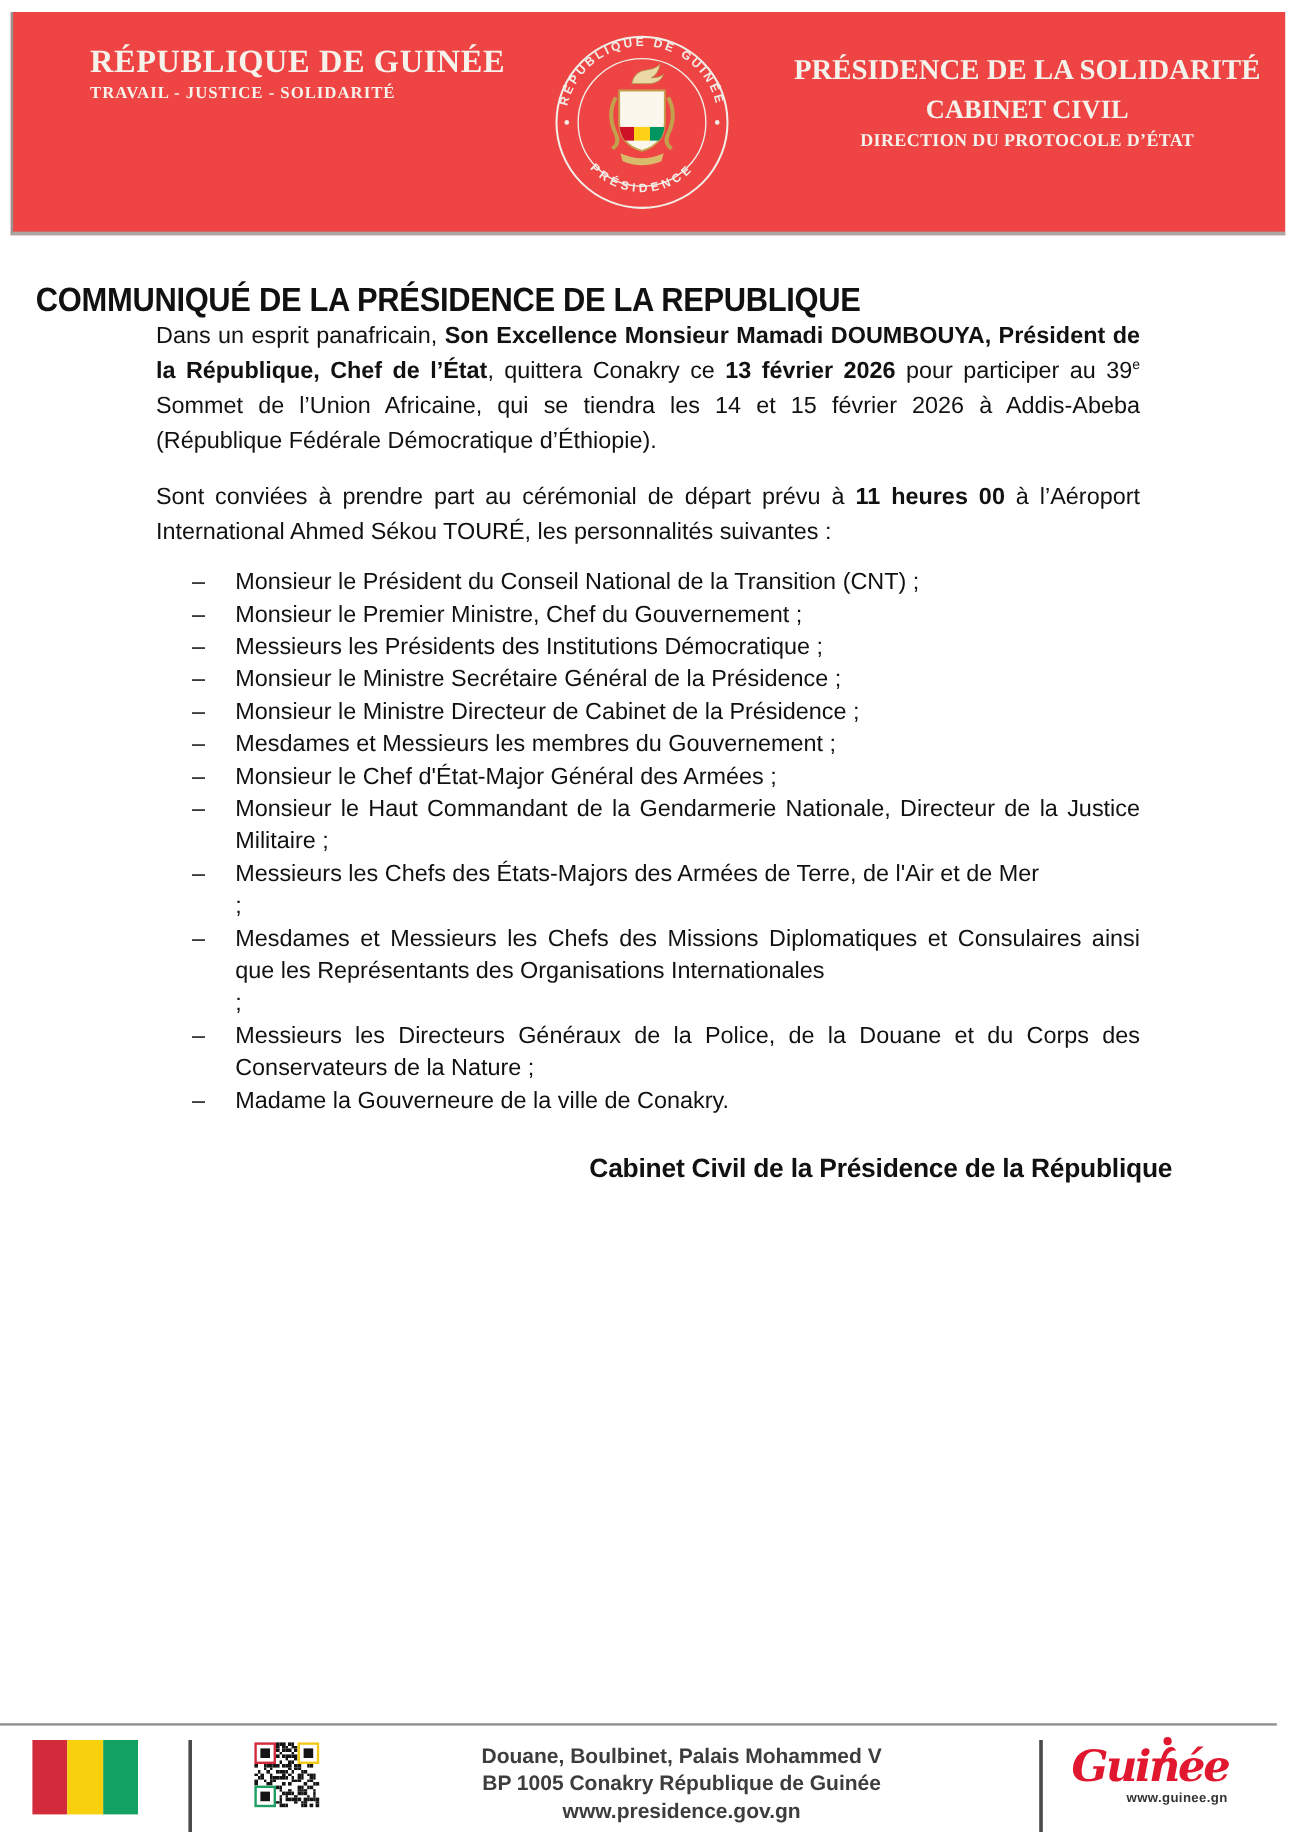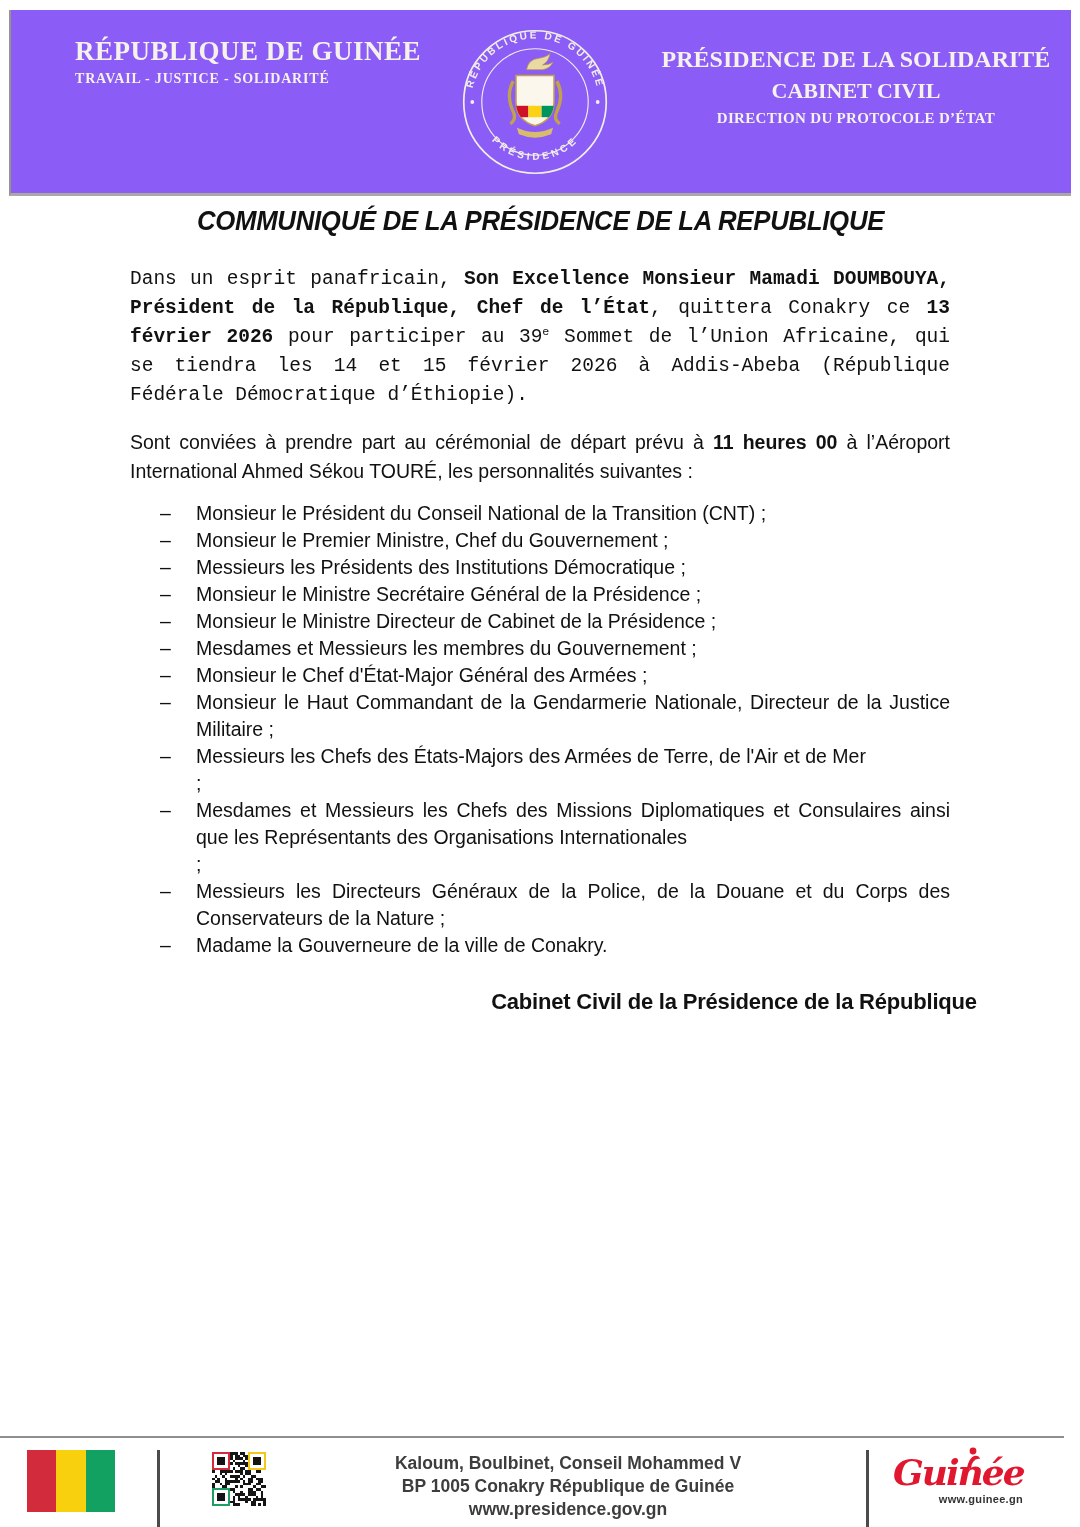--- a/index.html
+++ b/index.html
@@ -1,42 +1,42 @@
 <!DOCTYPE html>
 <html><head>
 <meta charset="utf-8">
 <style>
   html,body{margin:0;padding:0;background:#ffffff;}
   .page{position:relative;width:1080px;height:1527px;background:#fff;overflow:hidden;
         font-family:"Liberation Sans",sans-serif;color:#111;}
 
   
-  .band{position:relative;margin:10px 9px 0 9px;height:183px;background:#8b5cf6;
+  .band{position:relative;margin:10px 9px 0 9px;height:183px;background:#ef4444;
         border-left:2px solid #97948f;border-bottom:3px solid #aba8a3;}
   .band-left{position:absolute;left:64px;top:26px;color:#f5f2ec;
              font-family:"Liberation Serif",serif;font-weight:700;}
   .bl1{font-size:27px;letter-spacing:.5px;}
   .bl2{font-size:14px;letter-spacing:.8px;margin-top:4px;}
   .band-right{position:absolute;left:645px;top:36px;width:400px;text-align:center;
               color:#f5f2ec;font-family:"Liberation Serif",serif;font-weight:700;}
   .br1{font-size:24px;}
   .br2{font-size:22px;margin-top:5px;}
   .br3{font-size:15px;margin-top:6px;letter-spacing:.3px;}
   .seal{position:absolute;left:448px;top:16px;width:152px;height:152px;}
 
   
-  .title{margin-top:9px;text-align:center;font-style:italic;}
+  .title{margin-top:38px;}
   .title .condensed{font-size:28px;font-weight:700;letter-spacing:-.3px;}
   .condensed{display:inline-block;transform:scaleX(.92);transform-origin:50% 50%;}
   .subtitle{margin-top:46px;text-align:center;}
   .subtitle .condensed{font-size:22px;font-weight:700;line-height:28px;letter-spacing:-.2px;}
   sup{vertical-align:super;font-size:60%;line-height:0;}
 
   .para{margin:0 130px;text-align:justify;font-size:19.5px;line-height:29px;}
-  .p1{margin-top:28px;font-family:Liberation Mono, monospace;}
+  .p1{}
   .p2{margin-top:18px;}
 
   ul.invitees{list-style:none;margin:14px 130px 0 160px;padding:0;
               font-size:19.5px;line-height:27px;}
   ul.invitees li{display:flex;margin:0;}
   .dash{flex:0 0 36px;}
   .li-text{flex:1;text-align:justify;white-space:pre-line;}
 
   .date-line{margin:56px 0 0 456px;width:490px;text-align:center;
              font-size:21px;letter-spacing:.5px;color:#161616;}
@@ -634,21 +634,21 @@
       <i></i>
       <i class="on"></i>
       <i></i>
       <i class="on"></i>
     </div>
   <div class="finder f-tl"></div>
   <div class="finder f-tr"></div>
   <div class="finder f-bl"></div>
 
   <div class="addr">
-    <div>Kaloum, Boulbinet, Conseil Mohammed V</div>
+    <div>Douane, Boulbinet, Palais Mohammed V</div>
     <div>BP 1005 Conakry République de Guinée</div>
     <div>www.presidence.gov.gn</div>
   </div>
 
   <div class="vdiv vdiv2"></div>
 
   <div class="glogo">
     <svg class="dancer" width="26" height="26" viewBox="0 0 26 26">
       <circle cx="14" cy="5" r="3.4" fill="#e1172f"></circle>
       <path d="M 8,22 Q 10,12 15,10 Q 20,9 21,13 Q 17,12 14,16 Q 12,19 12,23 Z" fill="#e1172f"></path>

